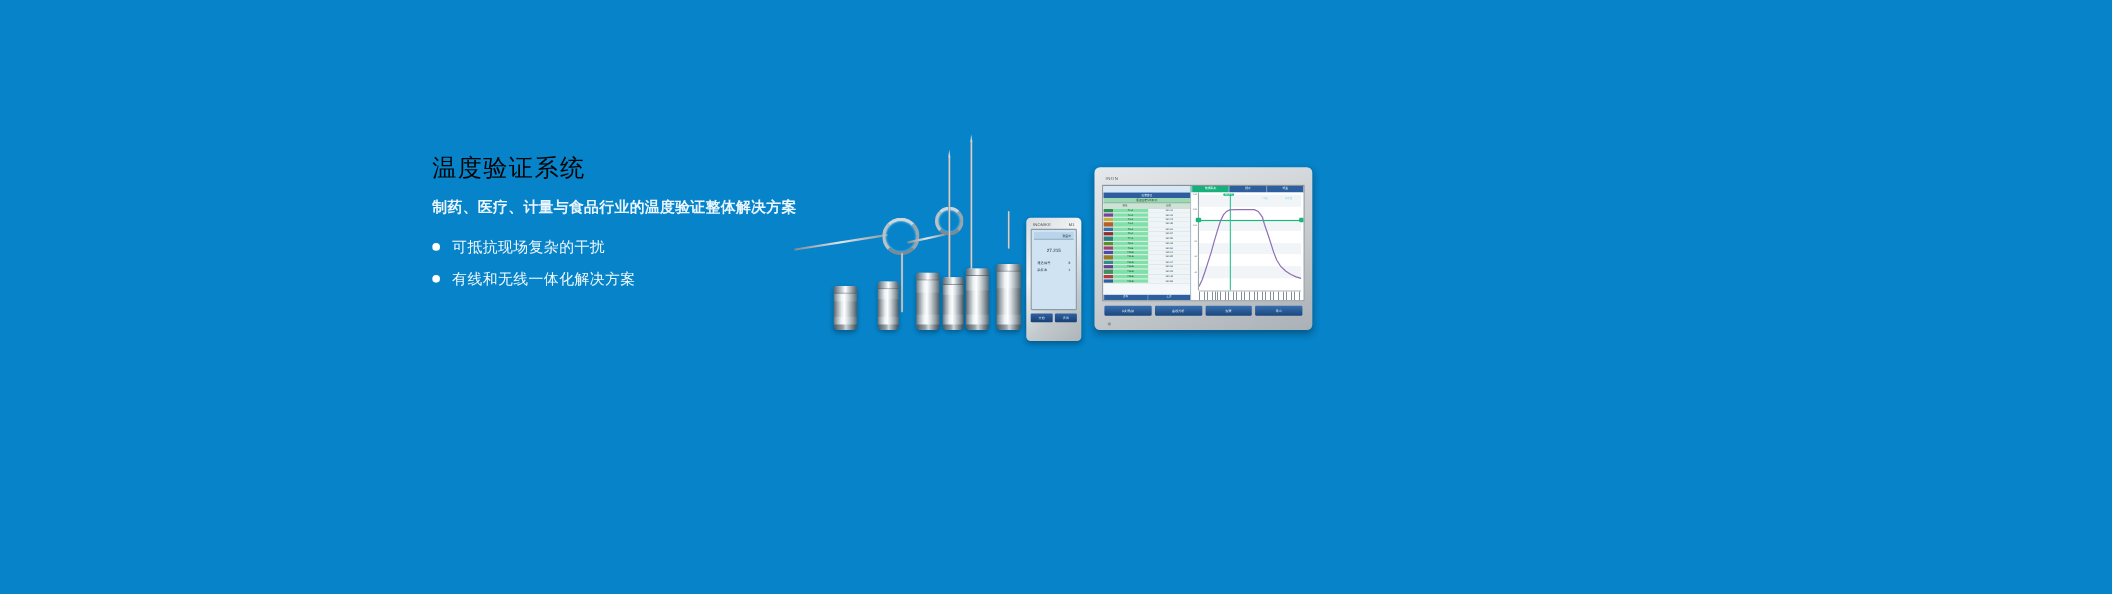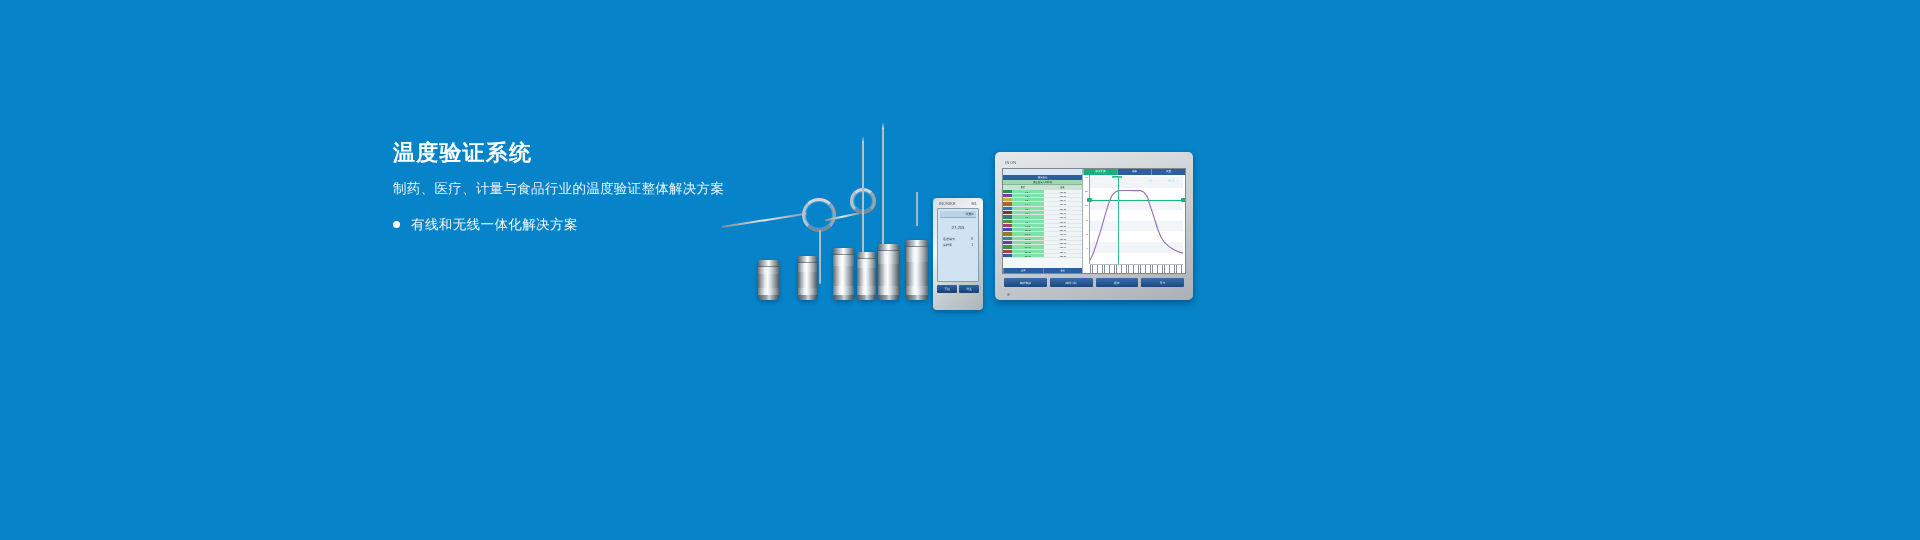--- a/index.html
+++ b/index.html
@@ -12,26 +12,26 @@
   .banner {
     position:absolute; inset:0;
     background:#0683c9;
     overflow:hidden;
   }
   
   .text-block {
     position:absolute; left:393px; top:140px; width:420px;
   }
   .headline {
-    font-size:22px; font-weight:bold; color:#ffffff;
+    font-size:22px; font-weight:normal; color:#000000;
     letter-spacing:1.2px; line-height:1.2;
     margin-bottom:14px;
   }
   .subhead {
-    font-size:13.5px; color:#eaf6ff; font-weight:normal;
+    font-size:13.5px; color:#eaf6ff; font-weight:bold;
     letter-spacing:.3px; line-height:1.3;
     margin-bottom:18px; white-space:nowrap;
   }
   .bullets { list-style:none; }
   .bullet {
     display:flex; align-items:center;
     font-size:13.5px; color:#f2fafe;
     letter-spacing:.4px; margin-bottom:11px;
     white-space:nowrap;
   }
@@ -203,20 +203,24 @@
 <body>
 
 <div class="banner">
 
   <div class="text-block">
     <div class="headline">温度验证系统</div>
     <div class="subhead">制药、医疗、计量与食品行业的温度验证整体解决方案</div>
     <ul class="bullets">
       <li class="bullet">
         <span class="dot"></span>
+        <span>可抵抗现场复杂的干扰</span>
+      </li>
+      <li class="bullet">
+        <span class="dot"></span>
         <span>有线和无线一体化解决方案</span>
       </li>
     </ul>
   </div>
 
   <div class="product-group">
 
     <div class="wire-probe" style="left:22px; top:76px;">
       <div class="wire-stem" style="left:0; top:30px; width:86px; height:2px; transform:rotate(-9deg); transform-origin:left center;"></div>
       <div class="coil" style="left:80px; top:2px; width:34px; height:34px;"></div>

